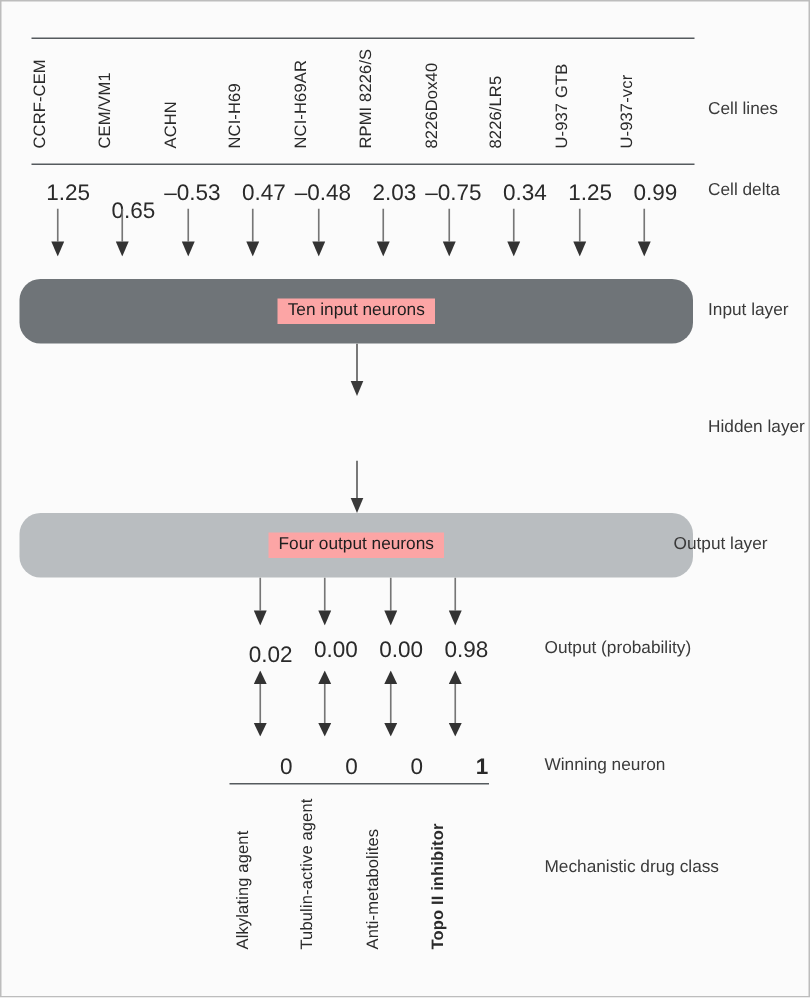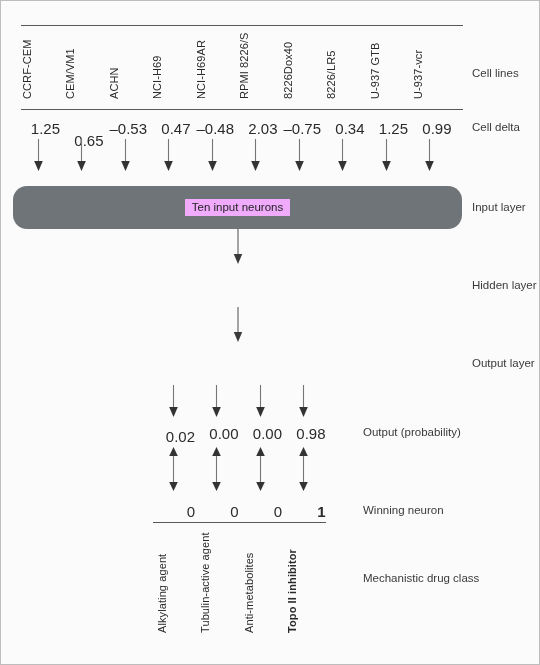--- a/index.html
+++ b/index.html
@@ -58,21 +58,21 @@
   .arrow svg { display: block; }
   
   .layerbar {
     position: absolute;
     border-radius: 14px;
     display: flex;
     align-items: center;
     justify-content: center;
   }
   .layerbar .caption {
-    background: #f0abfc;
+    background: #fca5a5;
     color: #1e1e1e;
     font-size: 11.5px;
     padding: 2px 7px 3px 7px;
     white-space: nowrap;
     line-height: 1.1;
   }
   .vconn { position: absolute; }
 </style>
 </head>
 <body>
@@ -186,20 +186,23 @@
   </div>
 
 
   <div class="vconn" style="left:231px; top:306px; width:12px; height:36px;">
     <svg width="12" height="36" viewBox="0 0 12 36">
       <line x1="6" y1="0" x2="6" y2="26" stroke="#6a6a6a" stroke-width="1.2"></line>
       <polygon points="1.8,25 10.2,25 6,35" fill="#3a3a3a"></polygon>
     </svg>
   </div>
 
+  <div class="layerbar" style="left:12px; top:341px; width:449px; height:43px; background:#b9bdc0;">
+    <span class="caption">Four output neurons</span>
+  </div>
 
   <div id="output-arrows">
       <div class="arrow" style="left: 167.5px; top: 384px;">
         <svg width="9" height="32" viewBox="0 0 9 32">
           <line x1="4.5" y1="0" x2="4.5" y2="22" stroke="#767676" stroke-width="1.1"></line>
           <polygon points="0.2,22 8.8,22 4.5,32" fill="#333"></polygon>
         </svg>
       </div>
       <div class="arrow" style="left: 211px; top: 384px;">
         <svg width="9" height="32" viewBox="0 0 9 32">
@@ -270,18 +273,18 @@
       <div class="vlabel" style="left: 166.5px; top: 620px; transform: rotate(-90deg); transform-origin: left bottom;">Alkylating agent</div>
       <div class="vlabel" style="left: 210px; top: 620px; transform: rotate(-90deg); transform-origin: left bottom;">Tubulin-active agent</div>
       <div class="vlabel" style="left: 253.5px; top: 620px; transform: rotate(-90deg); transform-origin: left bottom;">Anti-metabolites</div>
       <div class="vlabel bold" style="left: 297px; top: 620px; transform: rotate(-90deg); transform-origin: left bottom;">Topo II inhibitor</div>
     </div>
 
   <div class="rowlabel" style="left:471px; top:66px;">Cell lines</div>
   <div class="rowlabel" style="left:471px; top:120px;">Cell delta</div>
   <div class="rowlabel" style="left:471px; top:200px;">Input layer</div>
   <div class="rowlabel" style="left:471px; top:278px;">Hidden layer</div>
-  <div class="rowlabel" style="left:471px; top:356px;">Output layer</div>
+  <div class="rowlabel" style="left:448px; top:356px;">Output layer</div>
   <div class="rowlabel" style="left:362px; top:425px;">Output (probability)</div>
   <div class="rowlabel" style="left:362px; top:503px;">Winning neuron</div>
   <div class="rowlabel" style="left:362px; top:571px;">Mechanistic drug class</div>
 
 </div>
 
 </body></html>

